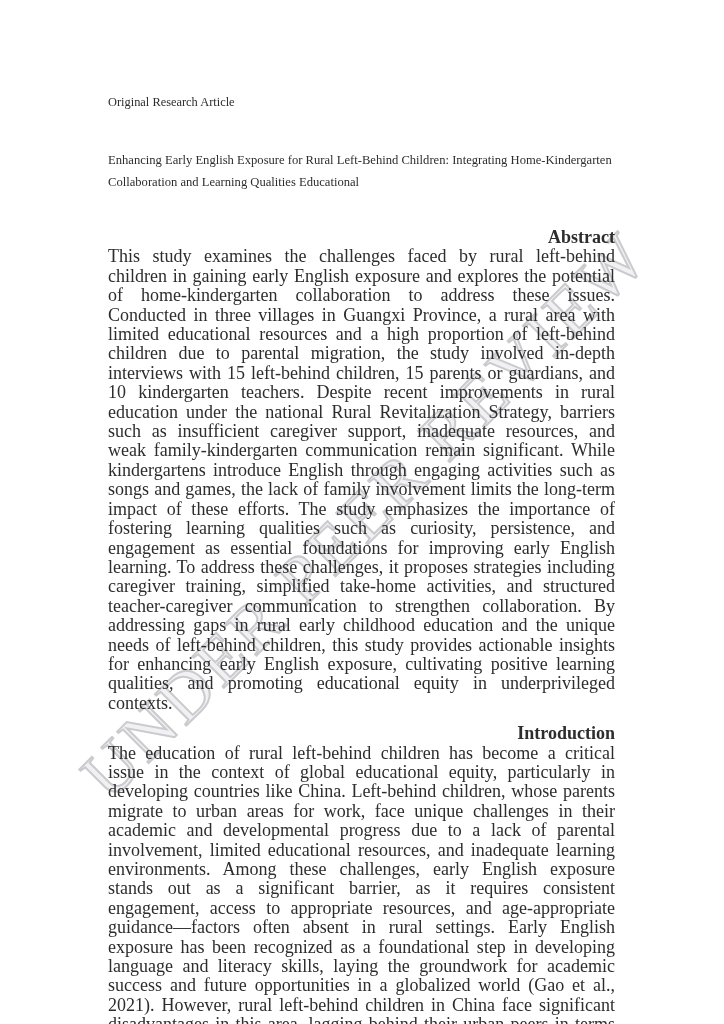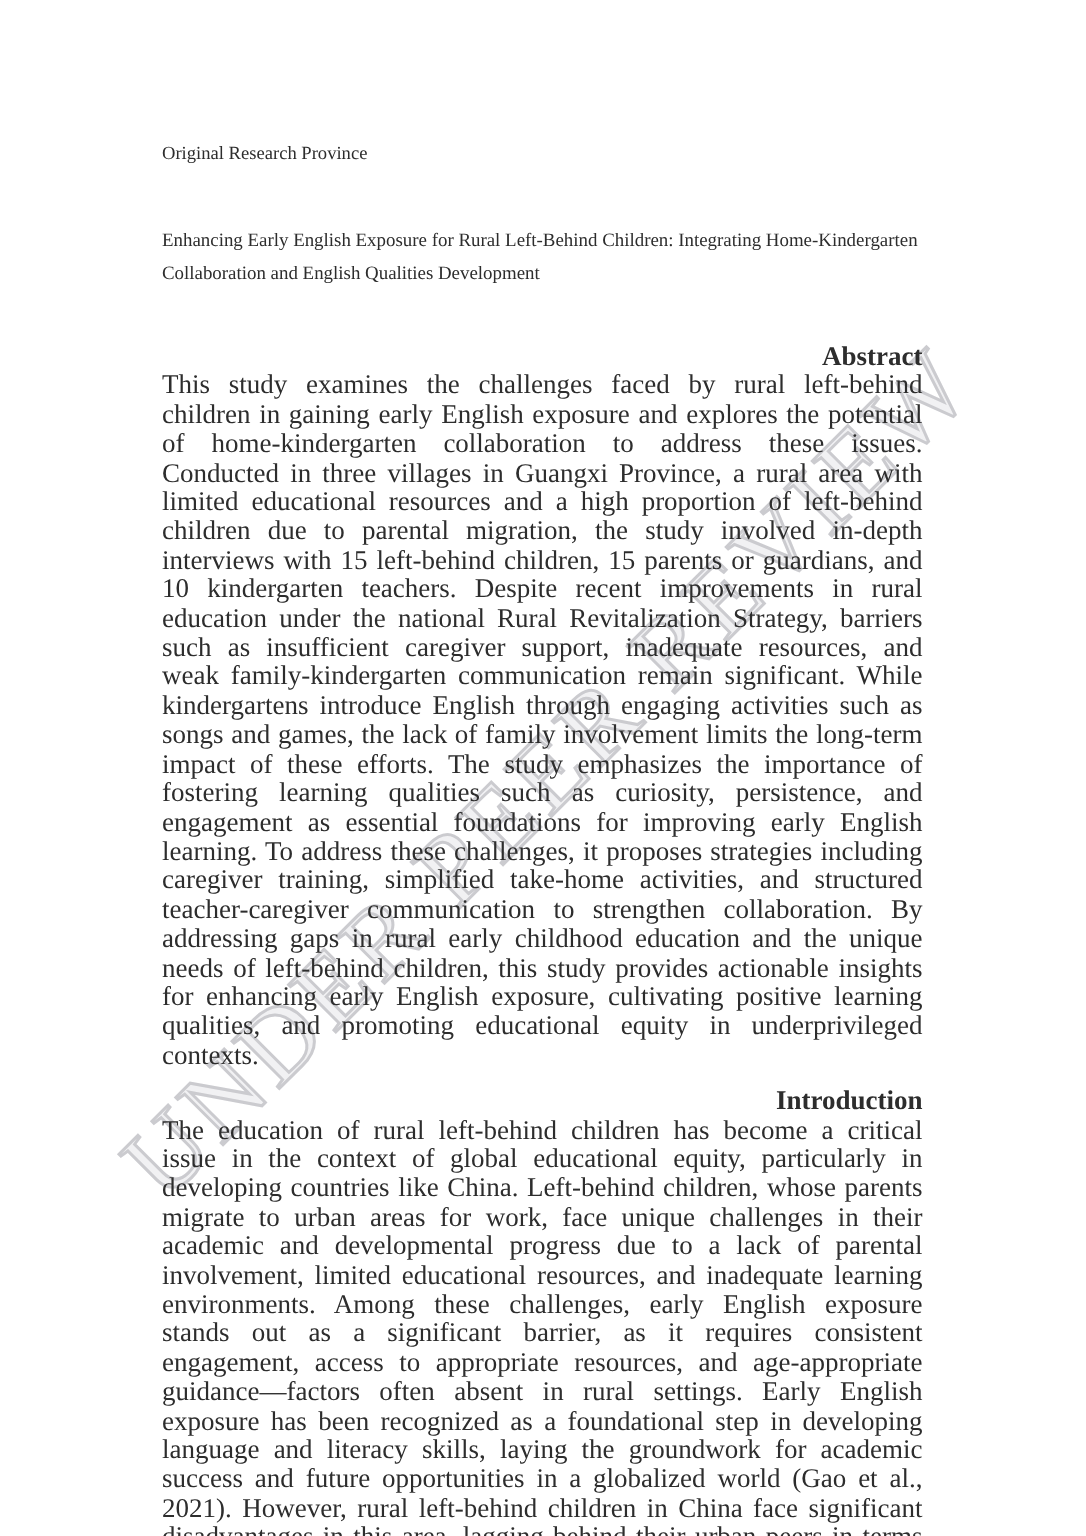--- a/index.html
+++ b/index.html
@@ -77,23 +77,23 @@
 </style>
 </head>
 <body>
 
 <div class="page" style="background: rgb(255, 255, 255); color: rgb(45, 45, 45);">
 
   <div class="watermark" style="color: rgb(233, 233, 236); -webkit-text-stroke: 2px rgb(169, 169, 176);">UNDER PEER REVIEW</div>
 
   <div class="content">
 
-    <p class="article-type">Original Research Province</p>
+    <p class="article-type">Original Research Article</p>
 
-    <h1 class="title">Enhancing Early English Exposure for Rural Left-Behind Children: Integrating Home-Kindergarten Collaboration and English Qualities Development</h1>
+    <h1 class="title">Enhancing Early English Exposure for Rural Left-Behind Children: Integrating Home-Kindergarten Collaboration and Learning Qualities Educational</h1>
 
     <h2 class="section-heading">Abstract</h2>
 
     <p class="body-para">This study examines the challenges faced by rural left-behind children in gaining early English exposure and explores the potential of home-kindergarten collaboration to address these issues. Conducted in three villages in Guangxi Province, a rural area with limited educational resources and a high proportion of left-behind children due to parental migration, the study involved in-depth interviews with 15 left-behind children, 15 parents or guardians, and 10 kindergarten teachers. Despite recent improvements in rural education under the national Rural Revitalization Strategy, barriers such as insufficient caregiver support, inadequate resources, and weak family-kindergarten communication remain significant. While kindergartens introduce English through engaging activities such as songs and games, the lack of family involvement limits the long-term impact of these efforts. The study emphasizes the importance of fostering learning qualities such as curiosity, persistence, and engagement as essential foundations for improving early English learning. To address these challenges, it proposes strategies including caregiver training, simplified take-home activities, and structured teacher-caregiver communication to strengthen collaboration. By addressing gaps in rural early childhood education and the unique needs of left-behind children, this study provides actionable insights for enhancing early English exposure, cultivating positive learning qualities, and promoting educational equity in underprivileged contexts.</p>
 
 
     <h2 class="section-heading intro">Introduction</h2>
 
     <p class="body-para">The education of rural left-behind children has become a critical issue in the context of global educational equity, particularly in developing countries like China. Left-behind children, whose parents migrate to urban areas for work, face unique challenges in their academic and developmental progress due to a lack of parental involvement, limited educational resources, and inadequate learning environments. Among these challenges, early English exposure stands out as a significant barrier, as it requires consistent engagement, access to appropriate resources, and age-appropriate guidance—factors often absent in rural settings. Early English exposure has been recognized as a foundational step in developing language and literacy skills, laying the groundwork for academic success and future opportunities in a globalized world (Gao et al., 2021). However, rural left-behind children in China face significant disadvantages in this area, lagging behind their urban peers in terms of access to stimulating learning environments and early language development opportunities. This disparity is rooted in systemic inequalities, including socio-economic disadvantages, insufficient kindergarten resources, and a lack of family support, which collectively hinder their ability to engage with early English learning (Yi et al., 2019; Gao et al., 2021). Addressing these challenges requires understanding the factors influencing early English exposure and leveraging home-kindergarten collaboration to bridge the gap.</p>
 

